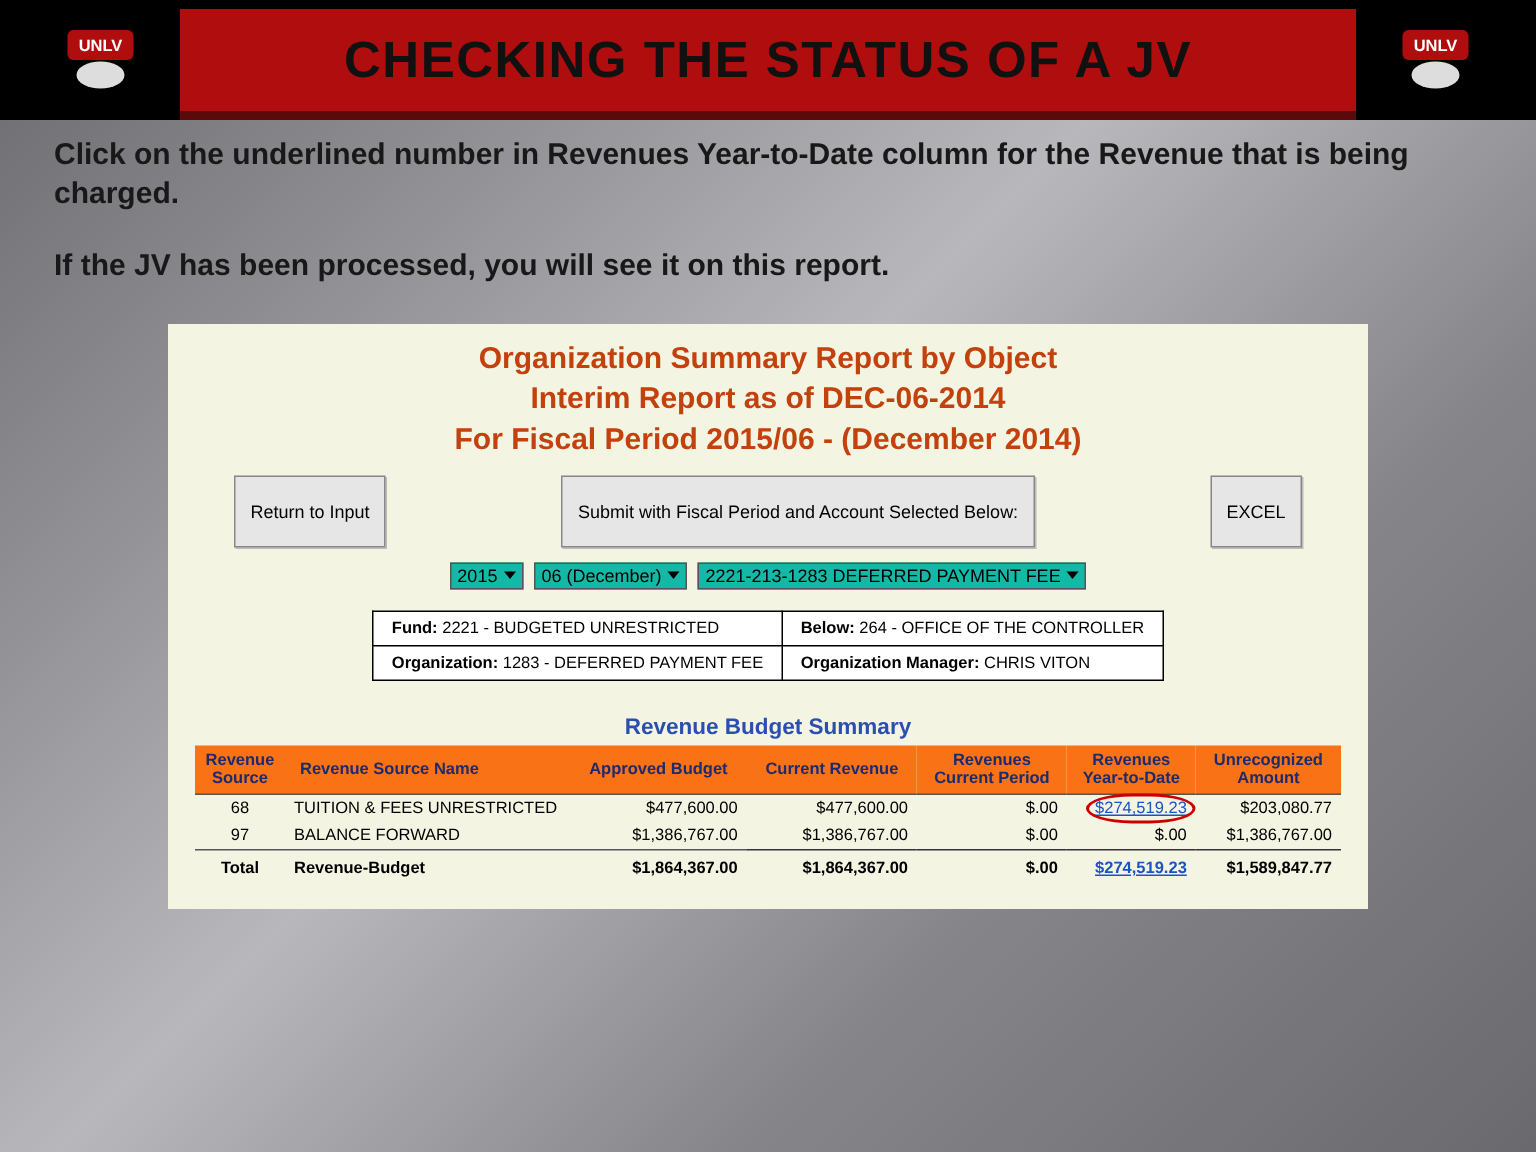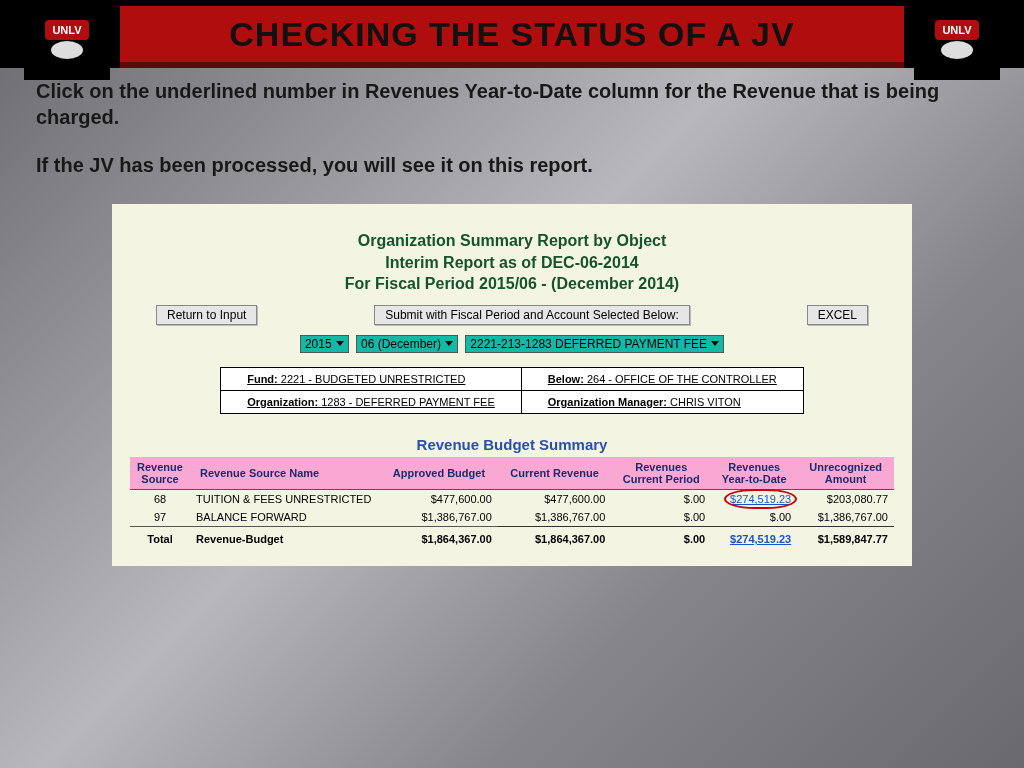--- a/index.html
+++ b/index.html
@@ -3,21 +3,21 @@
 <meta charset="utf-8">
 <style>
   * { box-sizing: border-box; margin: 0; padding: 0; }
   body {
     width: 1024px; height: 768px;
     font-family: Arial, Helvetica, sans-serif;
     background: linear-gradient(135deg, #6a6a6e 0%, #949498 25%, #b8b8bc 45%, #86868a 70%, #6a6a6e 100%);
     overflow: hidden;
   }
   .header-bar {
-    height: 68px;
+    height: 80px;
     background: #000;
     display: flex;
     align-items: stretch;
     padding: 0 24px;
   }
   .logo-box {
     width: 86px; height: 80px;
     background: #000;
     display:flex;align-items:center;justify-content:center;
     color:#fff;font-size:10px;font-weight:bold;
@@ -44,26 +44,26 @@
     line-height:1.3;
   }
   .instructions p { margin-bottom: 22px; }
   .report {
     width: 800px;
     margin: 0 auto;
     background: #f4f4e3;
     padding: 10px 18px 18px 18px;
     font-size: 12px;
   }
-  .report-title { text-align:center; color:#14532d; font-weight:bold; line-height:1.35; font-size:16px; margin-bottom:10px;margin-top:16px;}
+  .report-title { text-align:center; color:#c2410c; font-weight:bold; line-height:1.35; font-size:20px; margin-bottom:10px;}
   .btn-row { display:flex; justify-content:space-between; align-items:center; margin: 6px 26px 10px 26px; }
   .btn {
     background: #e6e6e6;
     border: 1px solid #888;
-    padding: 2px 10px;
+    padding: 16px 10px;
     font-size: 12px;
     font-family: inherit;
     box-shadow: 1px 1px 0 #bbb;
     cursor:pointer;
   }
   .sel-row { text-align:center; margin-bottom:14px; }
   .sel {
     border:1px solid #555; background:#14b8a6;
     padding:1px 16px 1px 4px;
     font-size:12px; display:inline-block;
@@ -71,27 +71,27 @@
   }
   .sel::after {
     content:""; position:absolute; right:4px; top:5px;
     border-left:4px solid transparent; border-right:4px solid transparent;
     border-top:5px solid #000;
   }
   .info-table {
     border-collapse: collapse; margin: 0 auto 20px auto;
   }
   .info-table td {
-    border:1px solid #000; padding:5px 26px; font-size:11px; background:#fff;text-decoration:underline;
+    border:1px solid #000; padding:5px 12px; font-size:11px; background:#fff;
   }
   .info-table b { font-weight:bold; }
   .section-title { text-align:center; color:#2a4fb0; font-weight:bold; font-size:15px; margin:22px 0 4px 0;}
   .data-table { width:100%; border-collapse:collapse; font-size:11px; }
   .data-table th {
-    background:#f9a8d4; color:#1c2a6e; font-weight:bold;
+    background:#f97316; color:#1c2a6e; font-weight:bold;
     padding:4px 4px; text-align:center; line-height:1.1;
     border-bottom:1px solid #555;
   }
   .data-table th:first-child { text-align:center; }
   .data-table td { padding:3px 6px; }
   .data-table .num { text-align:right; }
   .data-table .ctr { text-align:center; }
   .data-table tfoot td { font-weight:bold; padding-top:6px; border-top:1px solid #555;}
   .link-cell { color:#1a53c6; text-decoration:underline; cursor:pointer; }
   .circled {

